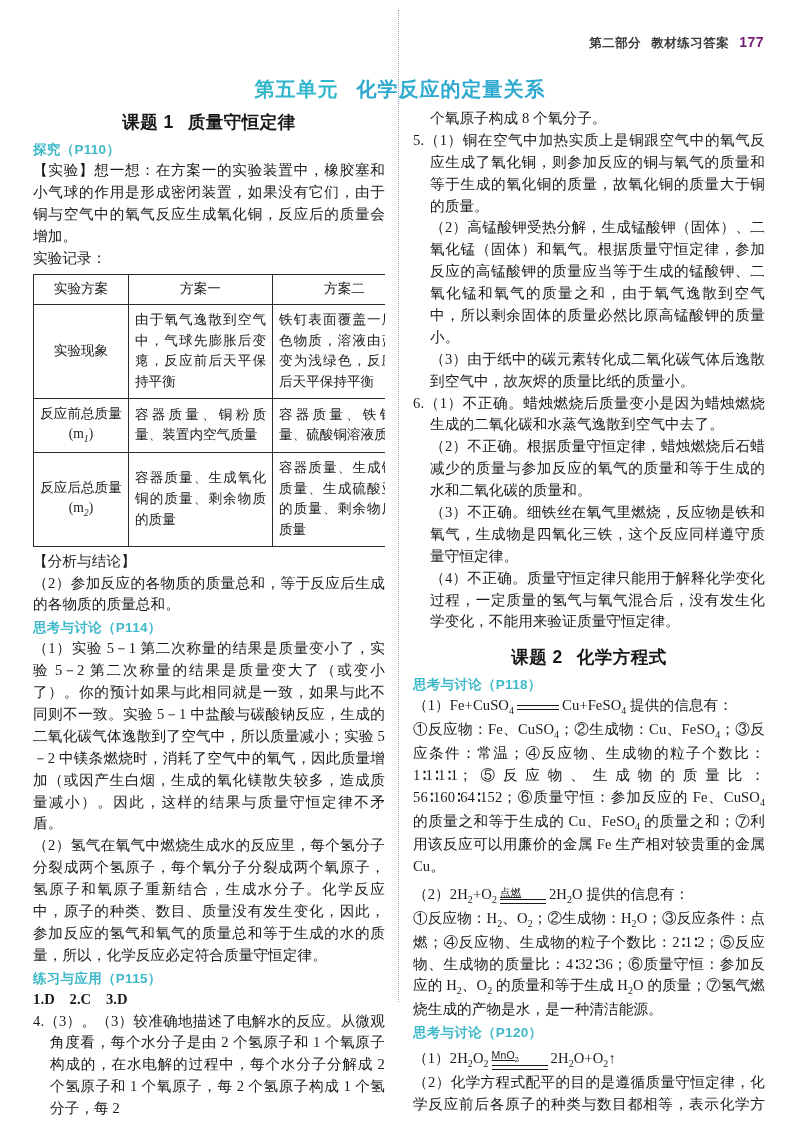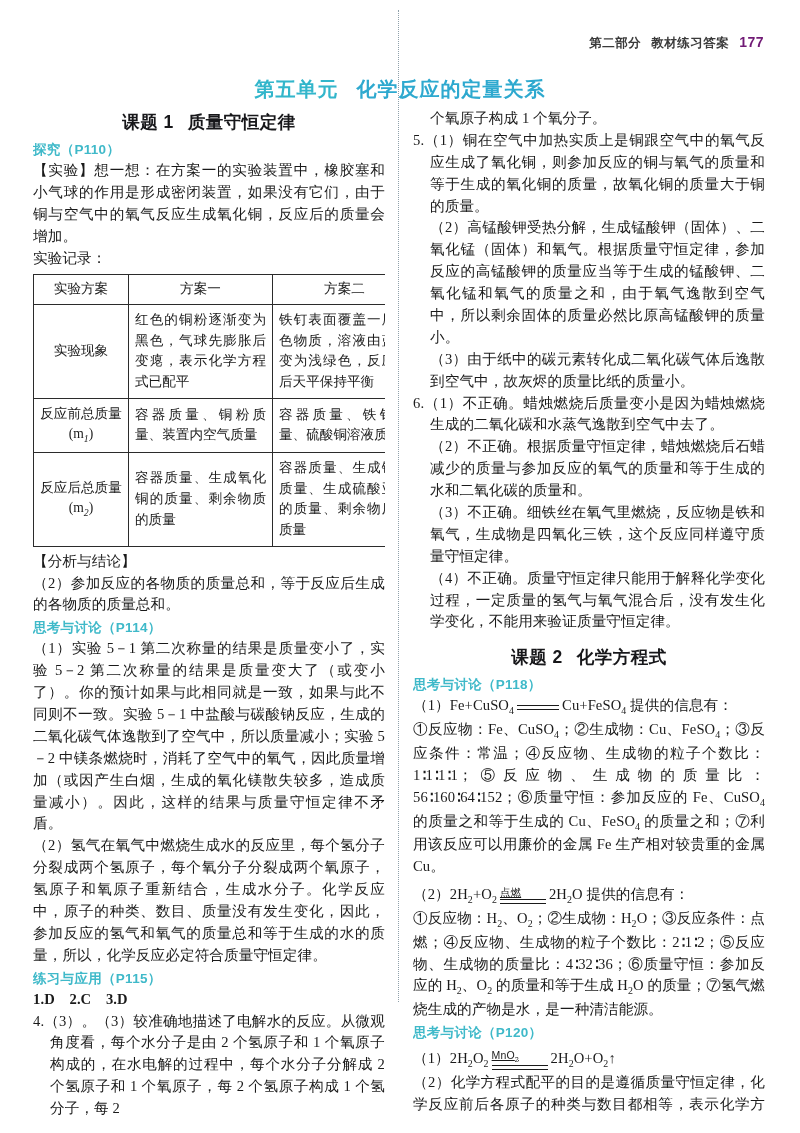--- a/index.html
+++ b/index.html
@@ -198,21 +198,21 @@
 
     <table class="exp">
       <tbody>
           <tr class="head">
         <td class="c1">实验方案</td>
         <td class="c2">方案一</td>
         <td class="c3">方案二</td>
       </tr>
       <tr>
         <td class="c1">实验现象</td>
-        <td class="c2">红色的铜粉逐渐变为黑色，气球先膨胀后变瘪，表示化学方程式已配平</td>
+        <td class="c2">由于氧气逸散到空气中，气球先膨胀后变瘪，反应前后天平保持平衡</td>
         <td class="c3">铁钉表面覆盖一层红色物质，溶液由蓝色变为浅绿色，反应前后天平保持平衡</td>
       </tr>
       <tr>
         <td class="c1"><span>反应前总质量(m</span><span class="ital sub">1</span>)</td>
         <td class="c2">容器质量、铜粉质量、装置内空气质量</td>
         <td class="c3">容器质量、铁钉质量、硫酸铜溶液质量</td>
       </tr>
       <tr>
         <td class="c1"><span>反应后总质量(m</span><span class="ital sub">2</span>)</td>
         <td class="c2">容器质量、生成氧化铜的质量、剩余物质的质量</td>
@@ -230,21 +230,21 @@
     <p class="t">（2）氢气在氧气中燃烧生成水的反应里，每个氢分子分裂成两个氢原子，每个氧分子分裂成两个氧原子，氢原子和氧原子重新结合，生成水分子。化学反应中，原子的种类、数目、质量没有发生变化，因此，参加反应的氢气和氧气的质量总和等于生成的水的质量，所以，化学反应必定符合质量守恒定律。</p>
 
     <div class="sec-label">练习与应用（P115）</div>
 
     <p class="t num">1.D　2.C　3.D</p>
     <p class="t hang">4.（3）。（3）较准确地描述了电解水的反应。从微观角度看，每个水分子是由 2 个氢原子和 1 个氧原子构成的，在水电解的过程中，每个水分子分解成 2 个氢原子和 1 个氧原子，每 2 个氢原子构成 1 个氢分子，每 2</p>
   </div>
 
   <div class="col col-right">
 
-    <p class="t hang2">个氧原子构成 1 个氧分子。</p>
+    <p class="t hang2">个氧原子构成 8 个氧分子。</p>
     <p class="t hang">5.（1）铜在空气中加热实质上是铜跟空气中的氧气反应生成了氧化铜，则参加反应的铜与氧气的质量和等于生成的氧化铜的质量，故氧化铜的质量大于铜的质量。</p>
     <p class="t hang2">（2）高锰酸钾受热分解，生成锰酸钾（固体）、二氧化锰（固体）和氧气。根据质量守恒定律，参加反应的高锰酸钾的质量应当等于生成的锰酸钾、二氧化锰和氧气的质量之和，由于氧气逸散到空气中，所以剩余固体的质量必然比原高锰酸钾的质量小。</p>
     <p class="t hang2">（3）由于纸中的碳元素转化成二氧化碳气体后逸散到空气中，故灰烬的质量比纸的质量小。</p>
     <p class="t hang">6.（1）不正确。蜡烛燃烧后质量变小是因为蜡烛燃烧生成的二氧化碳和水蒸气逸散到空气中去了。</p>
     <p class="t hang2">（2）不正确。根据质量守恒定律，蜡烛燃烧后石蜡减少的质量与参加反应的氧气的质量和等于生成的水和二氧化碳的质量和。</p>
     <p class="t hang2">（3）不正确。细铁丝在氧气里燃烧，反应物是铁和氧气，生成物是四氧化三铁，这个反应同样遵守质量守恒定律。</p>
     <p class="t hang2">（4）不正确。质量守恒定律只能用于解释化学变化过程，一定质量的氢气与氧气混合后，没有发生化学变化，不能用来验证质量守恒定律。</p>
 
     <div class="lesson-title" style="margin-top:12px;">
       <span class="lesson-no">课题 2</span><span>化学方程式</span>

